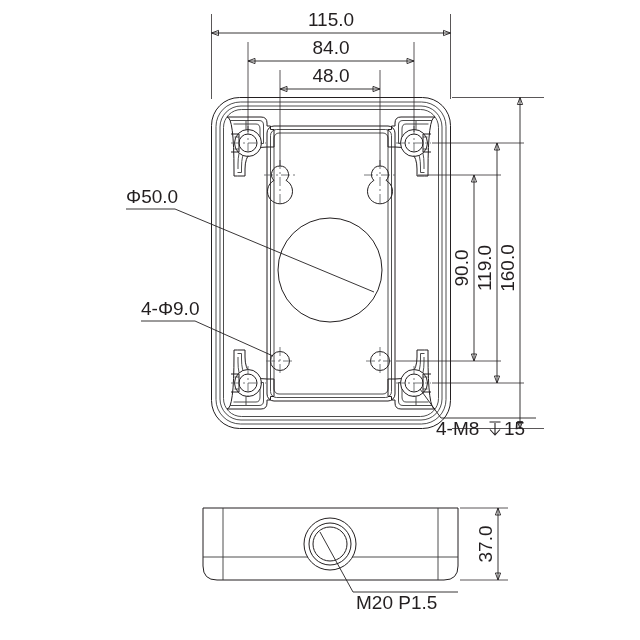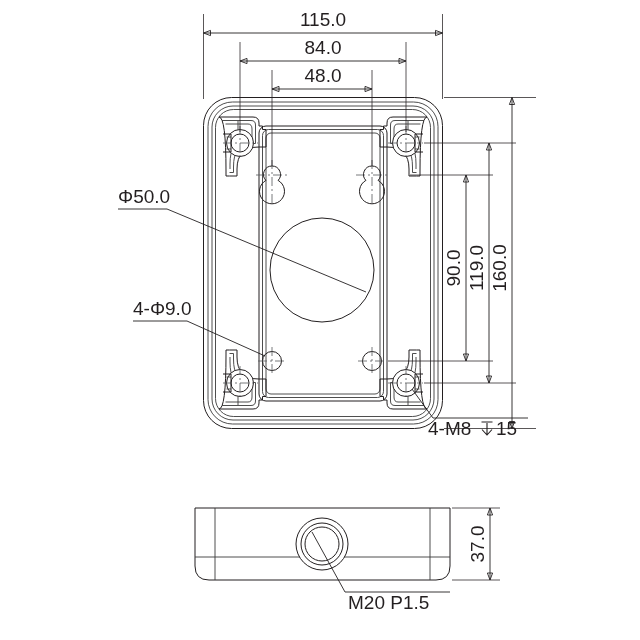--- a/index.html
+++ b/index.html
@@ -10,20 +10,21 @@
   body {
     width: 640px;
     height: 640px;
     font-family: "Liberation Sans", sans-serif;
     overflow: hidden;
   }
   #drawing-root {
     position: relative;
     width: 581px;
     height: 640px;
+    padding-left: 8px;
   }
   svg#tech-drawing {
     display: block;
     width: 640px;
     height: 640px;
   }
   .ln   { stroke: #231f20; stroke-width: 1;   fill: none; }
   .ln-t { stroke: #3a3a3a; stroke-width: 0.9; fill: none; }
   .ln-h { stroke: #231f20; stroke-width: 1.1; fill: none; }
   .dim  { stroke: #231f20; stroke-width: 0.9; fill: none; }

